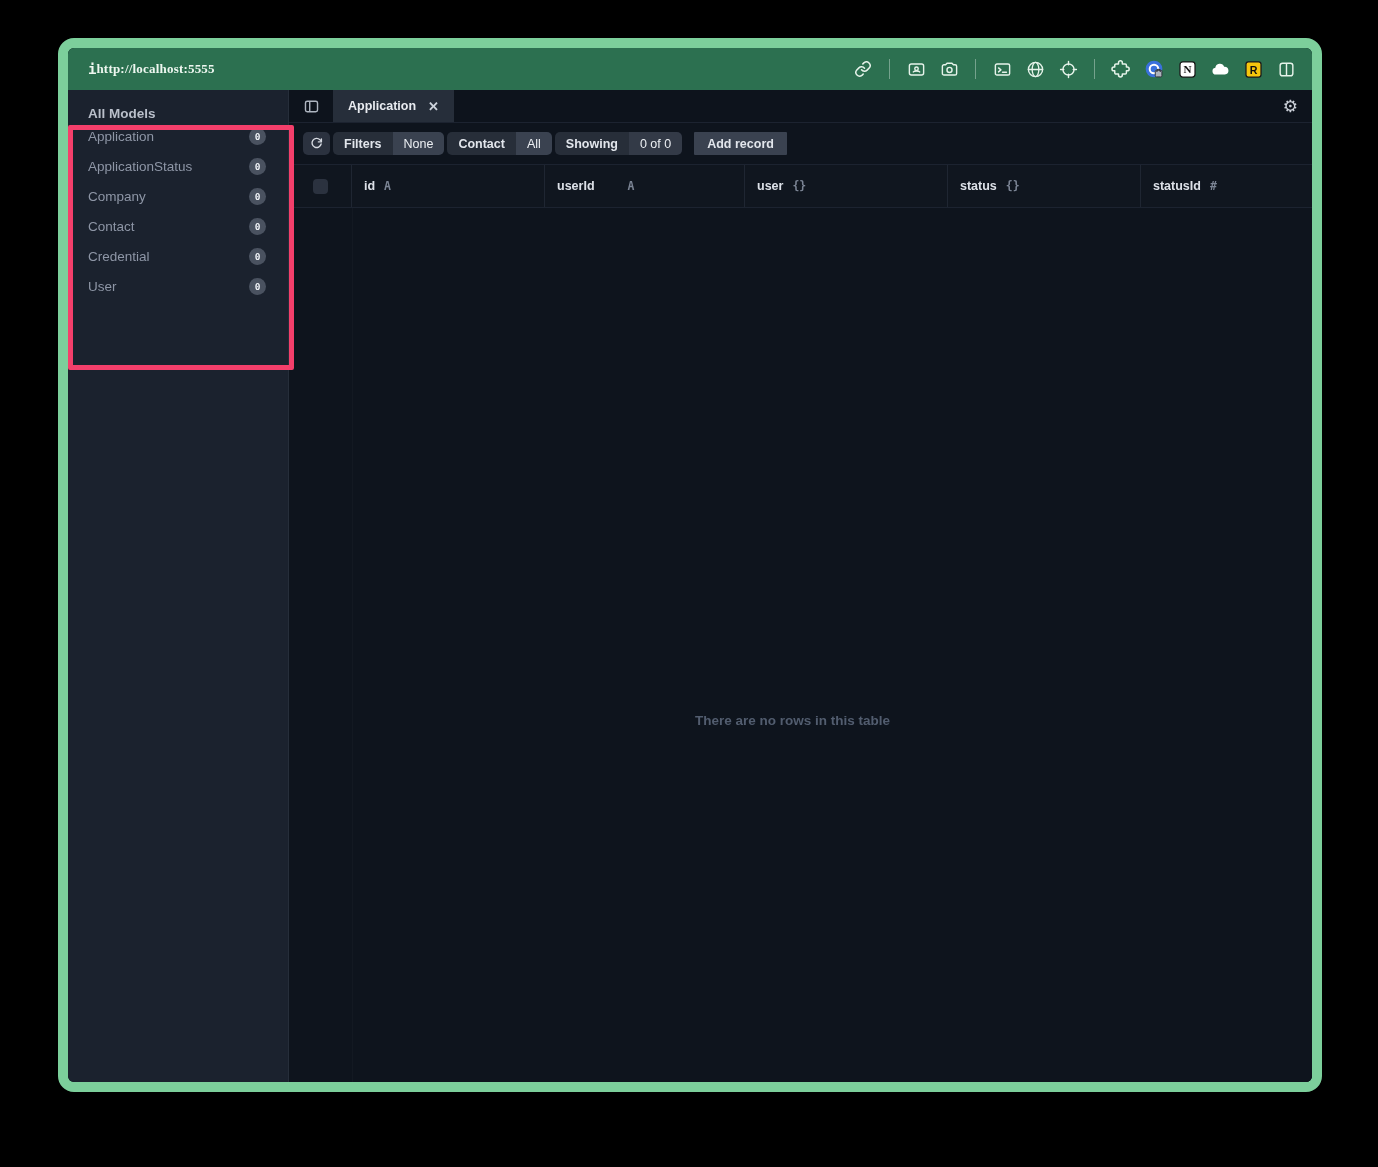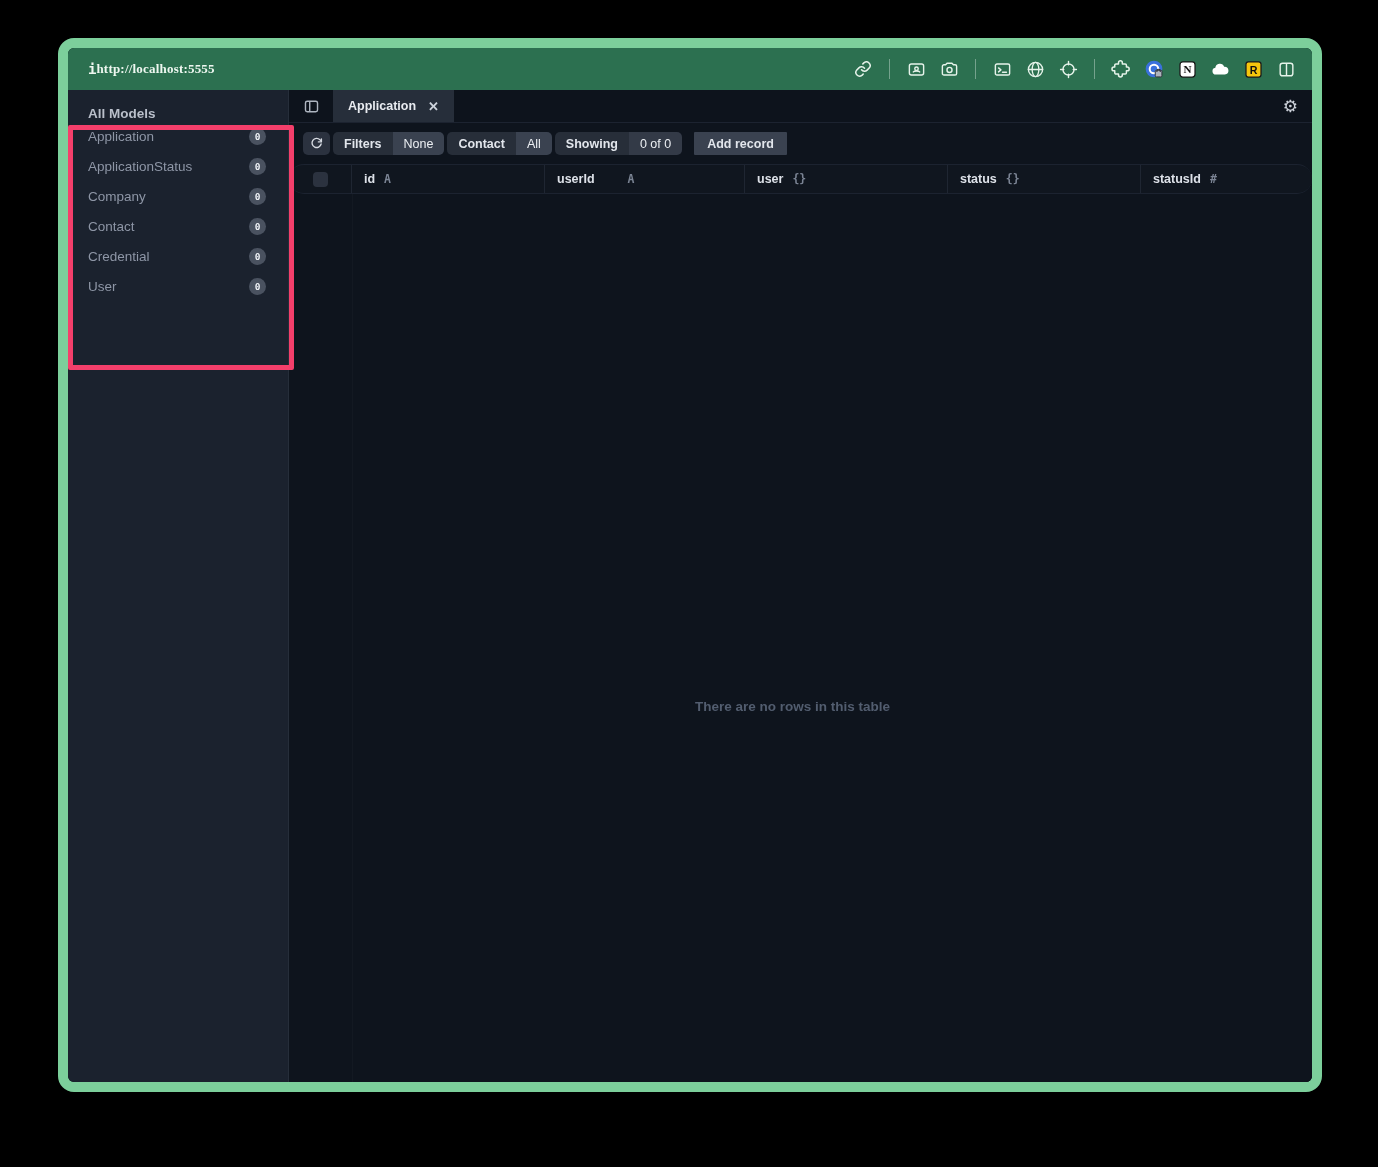--- a/index.html
+++ b/index.html
@@ -63,22 +63,22 @@
          display:flex; align-items:center; justify-content:center; cursor:pointer; }
   .refresh-btn { width:27px; height:23px; }
   .pill { display:flex; border-radius:5px; overflow:hidden; height:23px; cursor:pointer; }
   .pill .seg-a { background:#272e39; color:#e2e6ec; font-weight:bold; font-size:12.5px;
                  display:flex; align-items:center; padding:0 11px; }
   .pill .seg-b { background:#3a4250; color:#eceff3; font-size:12.5px;
                  display:flex; align-items:center; padding:0 11px; }
   .add-record { height:23px; padding:0 13px; background:#3a4250; font-weight:bold;
                 border-radius:1px; margin-left:9px; }
 
-  .thead { height:30px; display:flex; align-items:stretch; background:#10161f;
-           border-top:1px solid #1c2330; border-bottom:1px solid #1c2330;border-radius:15px; }
+  .thead { height:44px; display:flex; align-items:stretch; background:#10161f;
+           border-top:1px solid #1c2330; border-bottom:1px solid #1c2330; }
   .th { display:flex; align-items:center; gap:9px; padding:0 12px;
         border-right:1px solid #1f2632; flex-shrink:0; }
   .th-name { color:#dde1e8; font-weight:bold; font-size:12.5px; }
   .th-type { color:#7b8494; font-size:11.5px; font-weight:bold; font-family:"DejaVu Sans Mono",monospace; }
   .th-check { width:63px; justify-content:center; padding:0; }
   .checkbox { width:15px; height:15px; border-radius:4px; background:#2b323f; cursor:pointer; }
   .col-id { width:193px; } .col-userid { width:200px;gap:33px; } .col-user { width:203px; }
   .col-status { width:193px; } .col-statusid { flex:1; border-right:none; }
 
   .tbody { flex:1; position:relative; background:#0e141d; }

